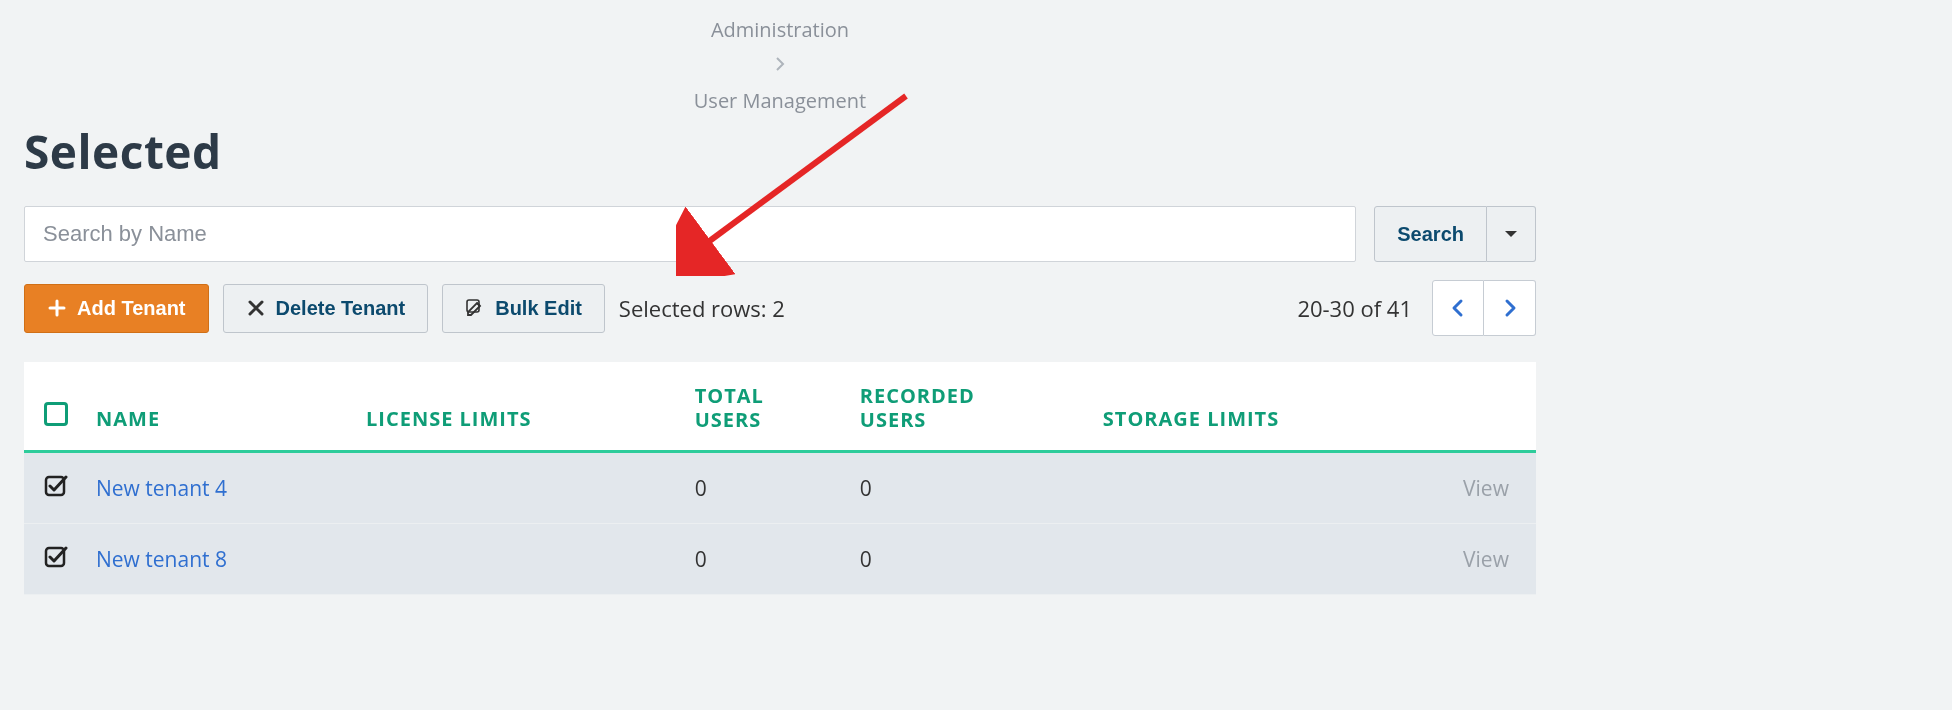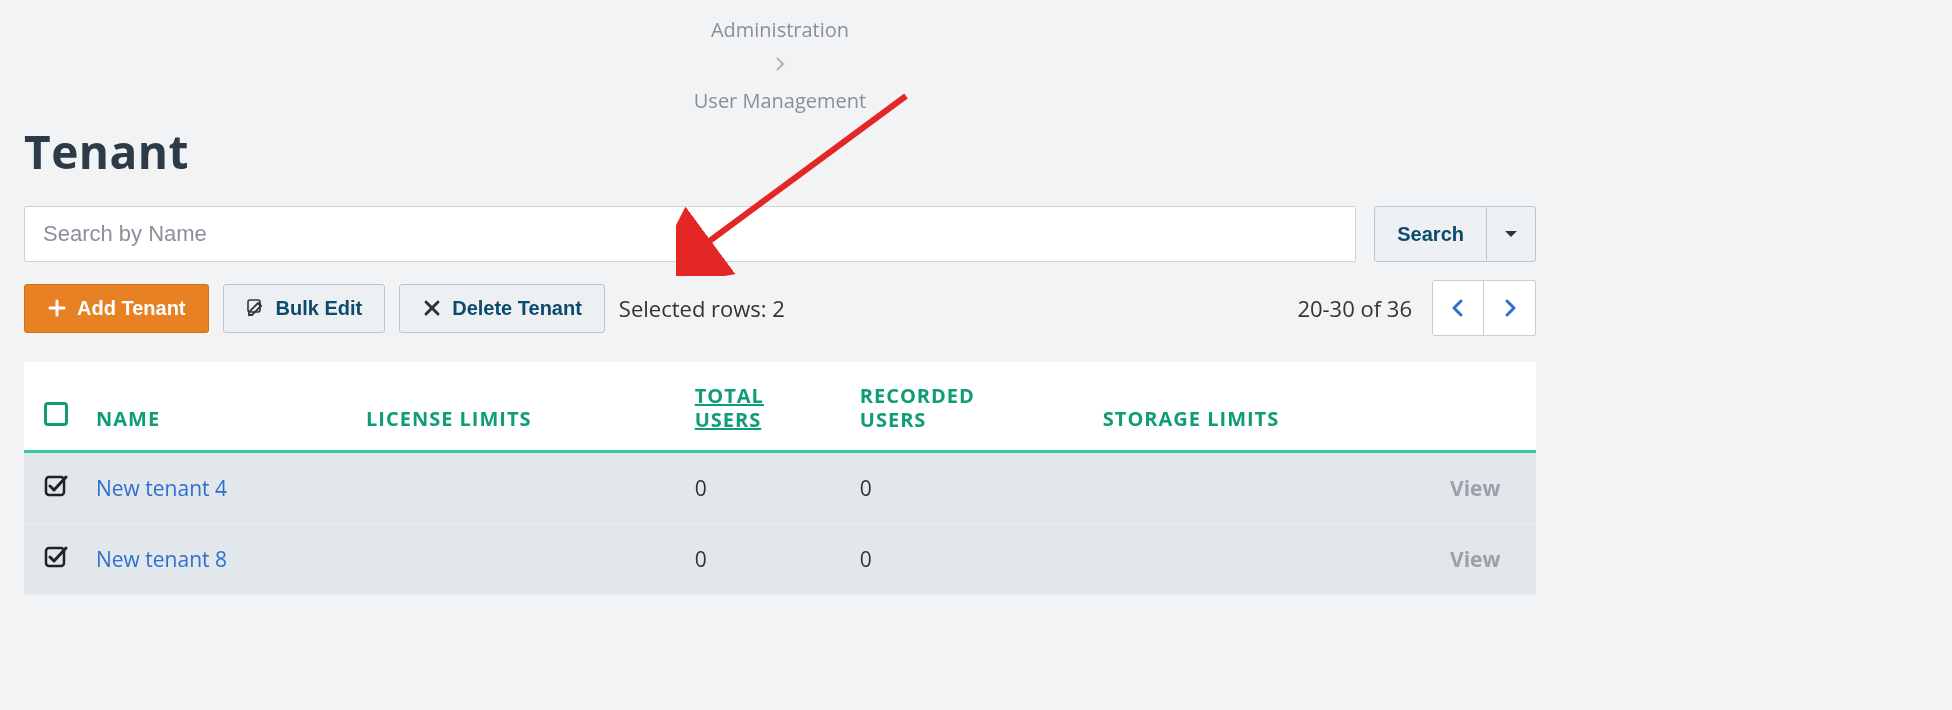--- a/index.html
+++ b/index.html
@@ -127,21 +127,21 @@
     border-bottom: 3px solid #2ecc9b;
   }
   table.tenants tbody tr.data-row td {
     padding: 20px 14px;
     font-size: 21px;
     border-bottom: 1px solid #eceff1;
     background: #e2e7ec;
   }
   table.tenants tbody tr.data-row td:first-child { padding-left:20px; }
   table.tenants tbody tr.data-row td.name a { color:#2f6fd0; text-decoration:none; }
-  table.tenants tbody tr.data-row td.view { color:#9aa1a9; font-weight:700; text-align:left; }
+  table.tenants tbody tr.data-row td.view { color:#9aa1a9; font-weight:400; text-align:center; }
   
   .chk-box {
     width: 24px; height: 24px;
     border: 3px solid #0f9d77;
     border-radius: 4px;
     display:inline-block;
   }
   .chk-checked {
     width: 24px; height: 24px;
     display:inline-block;
@@ -168,21 +168,21 @@
   <nav class="breadcrumb">
     <a href="#" class="crumb">Administration</a>
     <span class="sep">
       <svg viewBox="0 0 10 16" width="10" height="16">
           <path d="M2 2 L8 8 L2 14" fill="none" stroke="#aeb4bb" stroke-width="2"></path>
         </svg>
     </span>
     <a href="#" class="crumb">User Management</a>
   </nav>
 
-  <h1 class="page-title">Tenant</h1>
+  <h1 class="page-title">Selected</h1>
 
   <div class="search-row">
     <input type="text" class="search-input" placeholder="Search by Name" style="">
     <div class="search-btn-group">
       <button class="btn">
         <span>Search</span>
       </button>
       <button class="btn caret">
         <span class="icon">
           <svg viewBox="0 0 20 20">
@@ -199,42 +199,42 @@
         <svg viewBox="0 0 20 20">
             <path d="M10 3 V17 M3 10 H17" stroke="#fff" stroke-width="3" stroke-linecap="round"></path>
           </svg>
       </span>
       <span>Add Tenant</span>
     </button>
 
     <button class="btn">
       <span class="icon">
         <svg viewBox="0 0 20 20">
+            <path d="M4 4 L16 16 M16 4 L4 16" stroke="#333" stroke-width="3" stroke-linecap="round"></path>
+          </svg>
+      </span>
+      <span>Delete Tenant</span>
+    </button>
+
+    <button class="btn">
+      <span class="icon">
+        <svg viewBox="0 0 20 20">
           <path d="M3 14 L3 17 L6 17 L15 8 L12 5 Z" fill="none" stroke="#333" stroke-width="1.8"></path>
           <path d="M12 5 L15 8" stroke="#333" stroke-width="1.8"></path>
           <rect x="2" y="2" width="12" height="12" rx="2" fill="none" stroke="#333" stroke-width="1.6"></rect>
         </svg>
       </span>
       <span>Bulk Edit</span>
     </button>
 
-    <button class="btn">
-      <span class="icon">
-        <svg viewBox="0 0 20 20">
-            <path d="M4 4 L16 16 M16 4 L4 16" stroke="#333" stroke-width="3" stroke-linecap="round"></path>
-          </svg>
-      </span>
-      <span>Delete Tenant</span>
-    </button>
-
     <span class="sel-text">Selected rows: 2</span>
 
     <div class="spacer"></div>
 
-    <span class="page-info">20-30 of 36</span>
+    <span class="page-info">20-30 of 41</span>
 
     <div class="pager">
       <button class="pbtn">
         <span class="icon">
           <svg viewBox="0 0 20 20">
               <path d="M13 3 L6 10 L13 17" fill="none" stroke="#2f6fd0" stroke-width="3" stroke-linecap="round" stroke-linejoin="round"></path>
             </svg>
         </span>
       </button>
       <button class="pbtn">
@@ -249,21 +249,21 @@
 
   <div class="table-wrap">
     <table class="tenants">
       <thead>
         <tr>
           <th>
             <span class="chk-box"></span>
           </th>
           <th>NAME</th>
           <th>LICENSE LIMITS</th>
-          <th style="line-height:1.2;text-decoration:underline;">TOTAL<br>USERS</th>
+          <th style="line-height:1.2;">TOTAL<br>USERS</th>
           <th style="line-height:1.2;">RECORDED<br>USERS</th>
           <th>STORAGE LIMITS</th>
           <th></th>
         </tr>
         <tr class="head-underline">
             <td colspan="7"></td>
           </tr>
       </thead>
       <tbody>
         <tr class="data-row">

